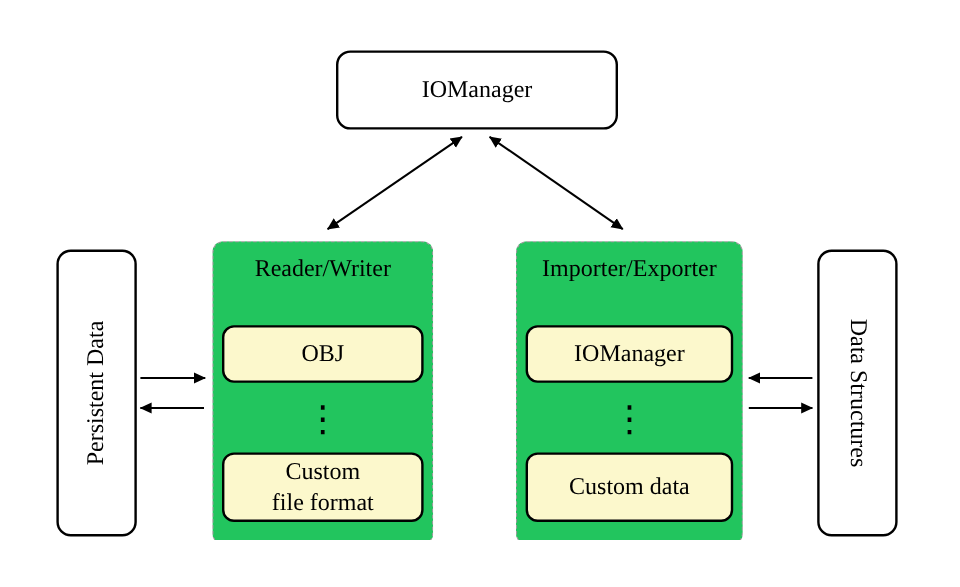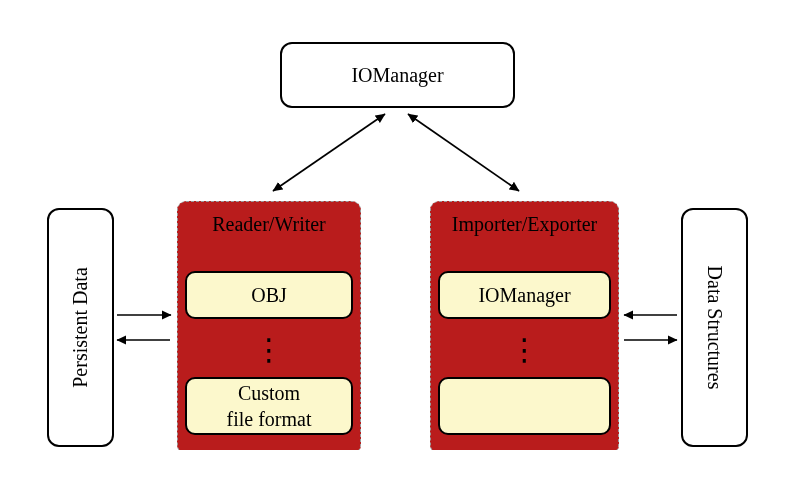--- a/index.html
+++ b/index.html
@@ -53,21 +53,21 @@
     white-space: nowrap;
   }
   .rot-cw {
     transform: rotate(90deg);
     white-space: nowrap;
   }
   .group {
     position: absolute;
     top: 201px;
     height: 253px;
-    background: #b91c1c;
+    background: #22c55e;
     border: 1.5px dashed #9b9b9b;
     border-radius: 9px;
     box-sizing: border-box;
   }
   .group-rw { left: 177px; width: 184px; }
   .group-ie { left: 430px; width: 189px; padding-left: 28px; }
   .group-title {
     position: absolute;
     top: 11px;
     left: 0;
@@ -146,20 +146,21 @@
     </div>
   </div>
 
   <div class="group group-ie">
     <div class="group-title">Importer/Exporter</div>
     <div class="inner-box inner-top">
       <span>IOManager</span>
     </div>
     <div class="dots">⋮</div>
     <div class="inner-box inner-bottom">
+      <span>Custom data</span>
     </div>
   </div>
 
   <div class="node node-side node-datastructures">
     <span class="rot-cw">Data Structures</span>
   </div>
 
 </div>
 
 </body></html>

